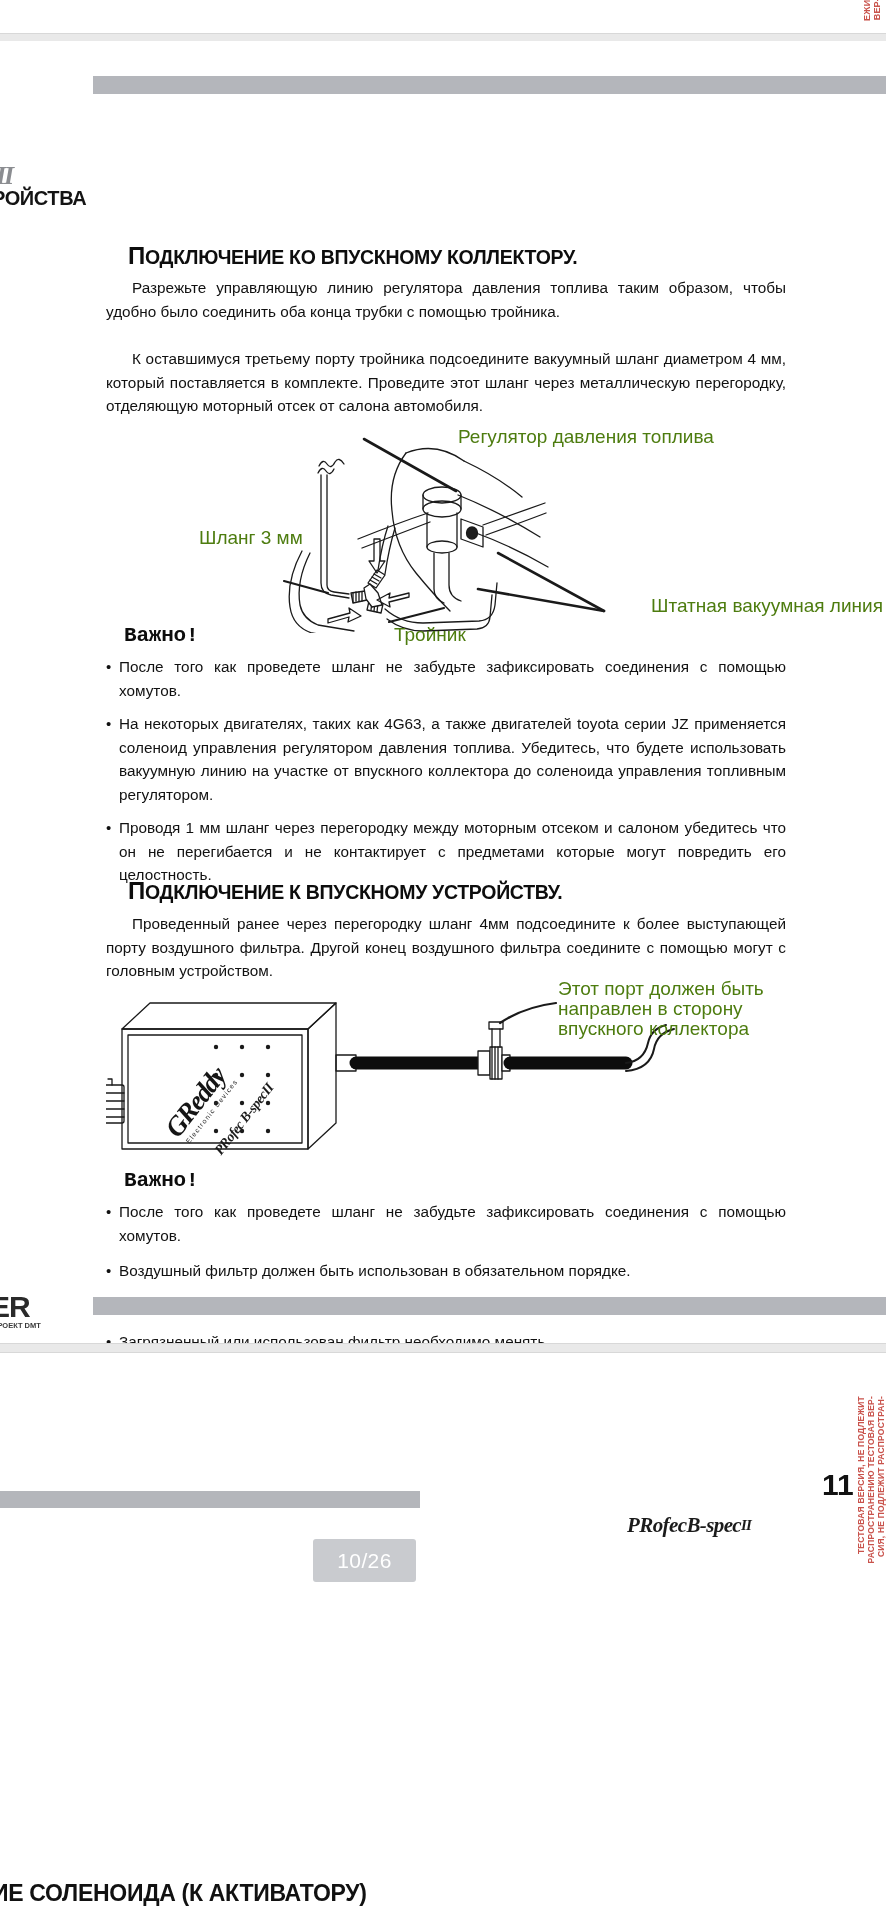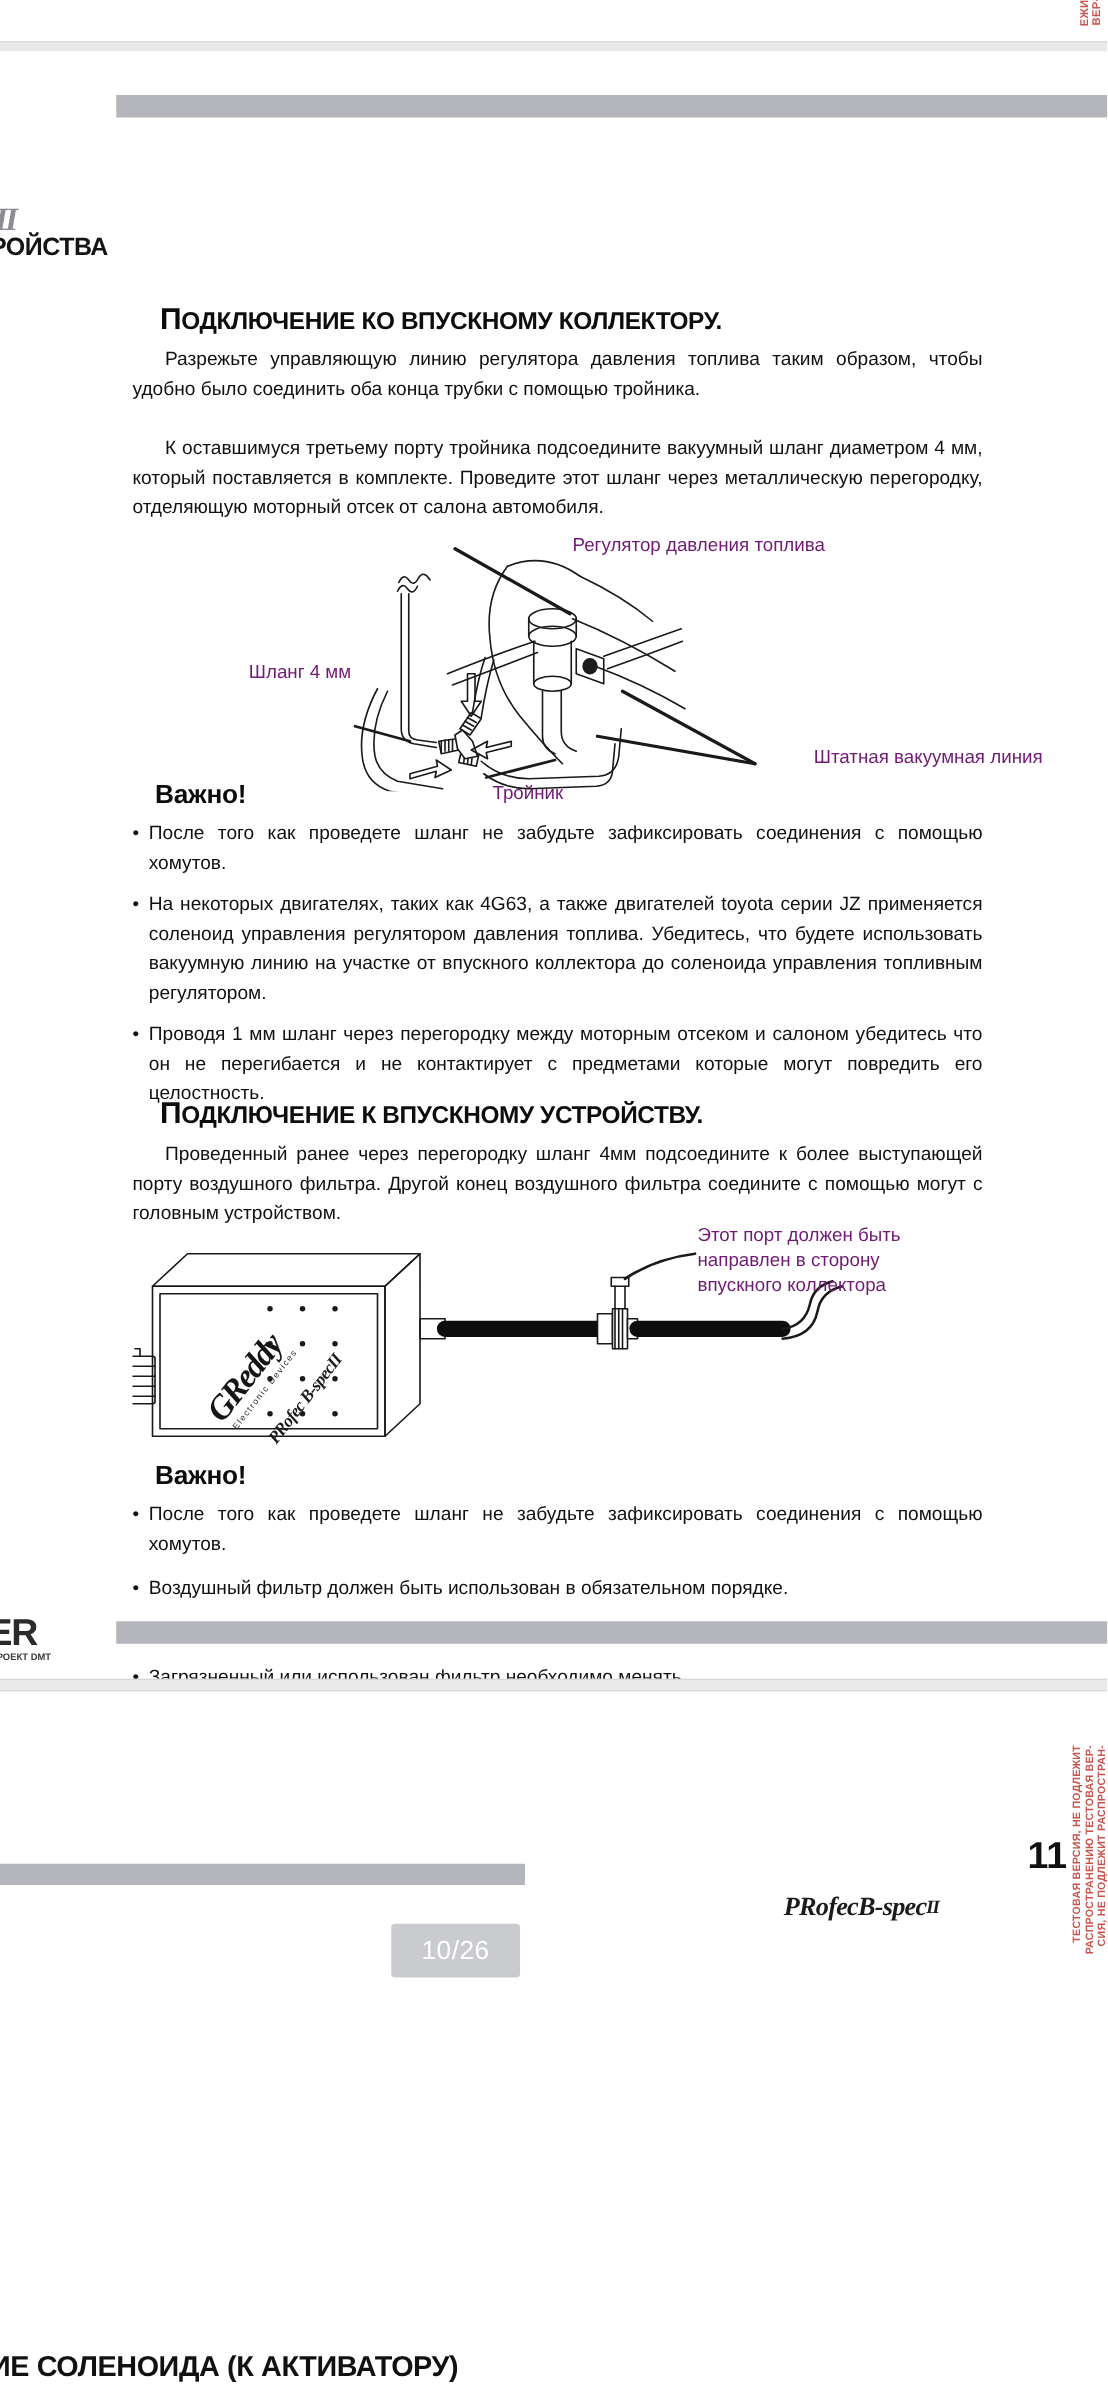--- a/index.html
+++ b/index.html
@@ -112,21 +112,21 @@
     text-justify: inter-word;
     font-family: "Liberation Sans", sans-serif;
     -webkit-hyphens: none;
     hyphens: none;
   }
   p.para.indent { text-indent: 26px; }
 
   h3.important {
     position: absolute;
     margin: 0;
-    font-family: Liberation Sans, sans-serif;
+    font-family: Liberation Mono, monospace;
     font-weight: bold;
     font-size: 21px;
     color: #0d0d0d;
     letter-spacing: -0.2px;
   }
 
   ul.bullets {
     position: absolute;
     margin: 0;
     padding: 0;
@@ -149,22 +149,22 @@
     left: 0; top: 0;
     font-size: 15px;
     color: #111;
   }
   ul.bullets.tight li { margin-bottom: 12px; }
 
   
   .diagram { position: absolute; }
   .dg-label {
     position: absolute;
-    font-size: 15px;
-    color: #701a75;
+    font-size: 19px;
+    color: #4d7c0f;
     white-space: nowrap;
     font-family: "Liberation Sans", sans-serif;
     line-height: 20px;
   }
   .dg-label.multi { white-space: normal; width: 215px; }
   .page-num {
     position: absolute;
     font-family: "Liberation Sans", sans-serif;
     font-weight: bold;
     font-size: 30px;
@@ -312,21 +312,21 @@
 
           <path d="M350 58 L258 6" stroke-width="2.6"></path>
           <path d="M498 178 L372 156" stroke-width="2.6"></path>
           <path d="M498 178 L392 120" stroke-width="2.6"></path>
           <path d="M283 189 L338 175" stroke-width="2.2"></path>
           <path d="M178 148 L222 160" stroke-width="2.2"></path>
         </g>
       </svg>
 
       <div class="dg-label" style="left:352px; top:-6px;">Регулятор давления топлива</div>
-      <div class="dg-label" style="left:93px; top:95px;">Шланг 4 мм</div>
+      <div class="dg-label" style="left:93px; top:95px;">Шланг 3 мм</div>
       <div class="dg-label" style="left:501px; top:163px;margin-left:44px;">Штатная вакуумная линия</div>
       <div class="dg-label" style="left:288px; top:192px;">Тройник</div>
     </div>
 
     <h3 class="important" style="left:124px; top:583px;">Важно!</h3>
 
     <ul class="bullets" style="left:106px; top:614px;">
       <li>После того как проведете шланг не забудьте зафиксировать соединения с помощью хомутов.</li>
       <li>На некоторых двигателях, таких как 4G63, а также двигателей toyota серии JZ применяется соленоид управления регулятором давления топлива. Убедитесь, что будете использовать вакуумную линию на участке от впускного коллектора до соленоида управления топливным регулятором.</li>
       <li>Проводя 1 мм шланг через перегородку между моторным отсеком и салоном убедитесь что он не перегибается и не контактирует с предметами которые могут повредить его целостность.</li>

